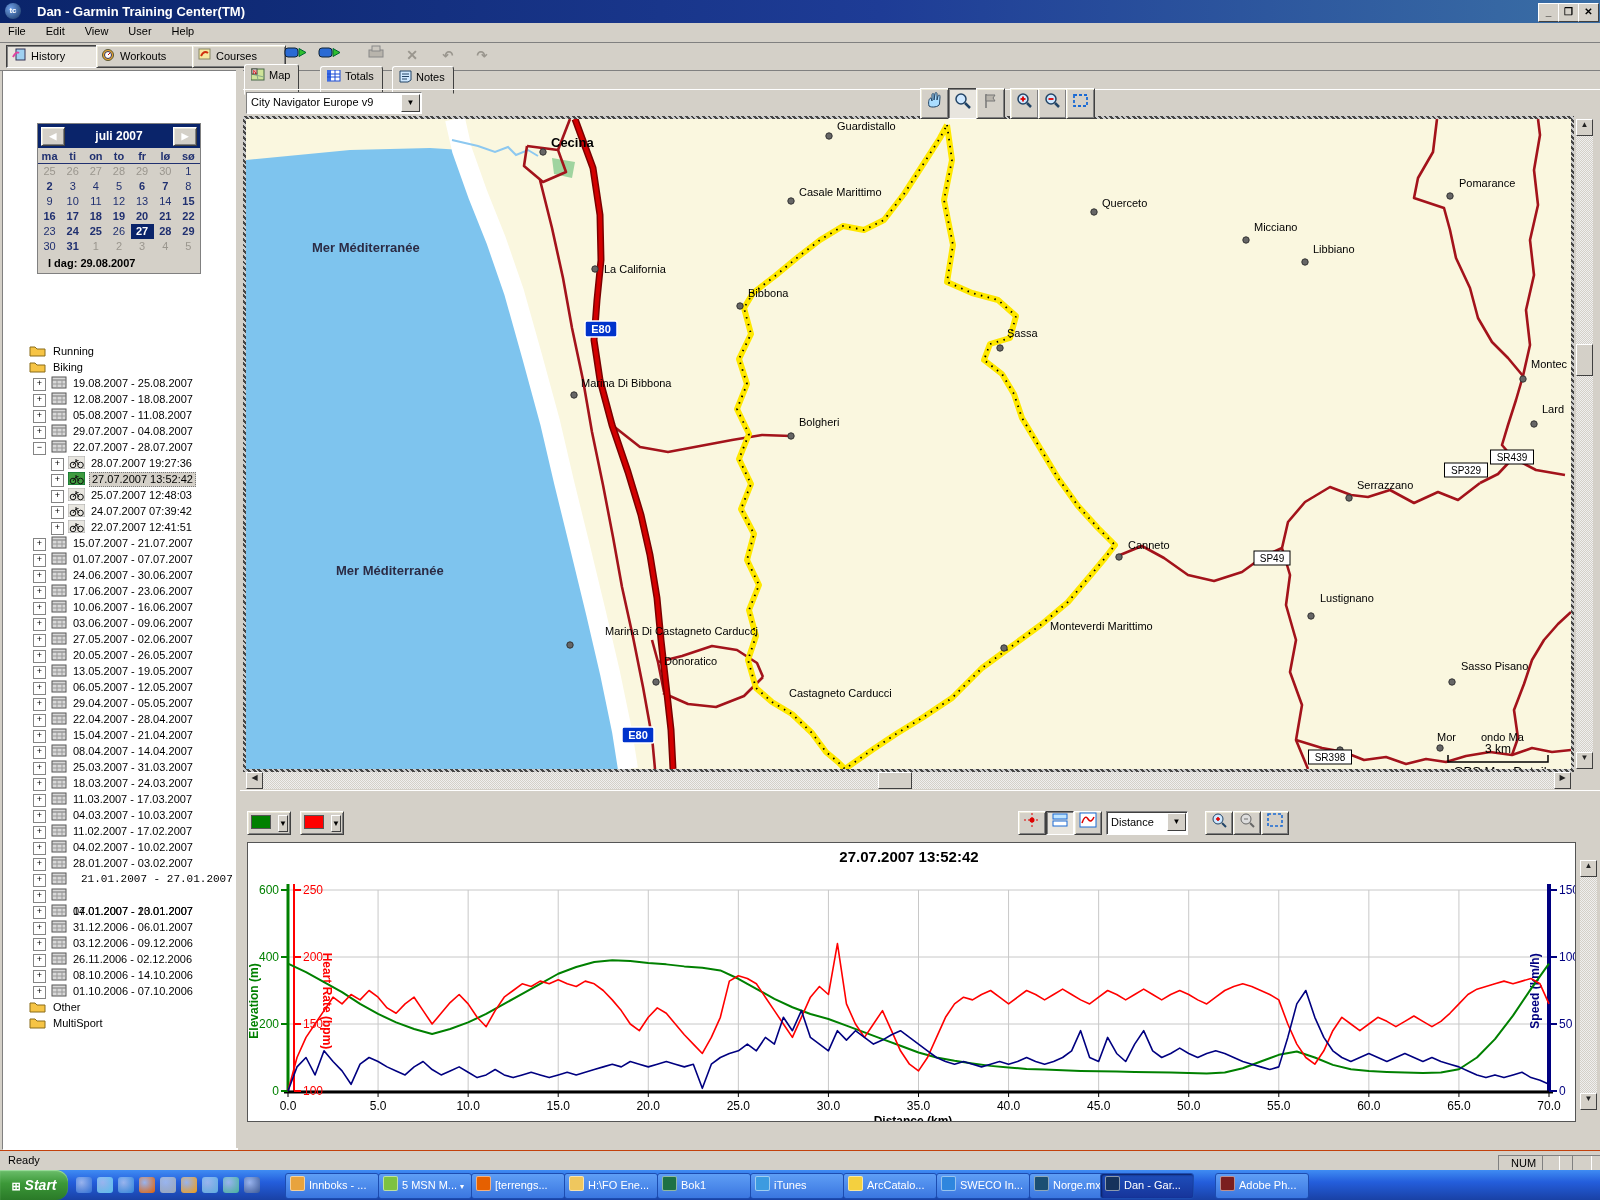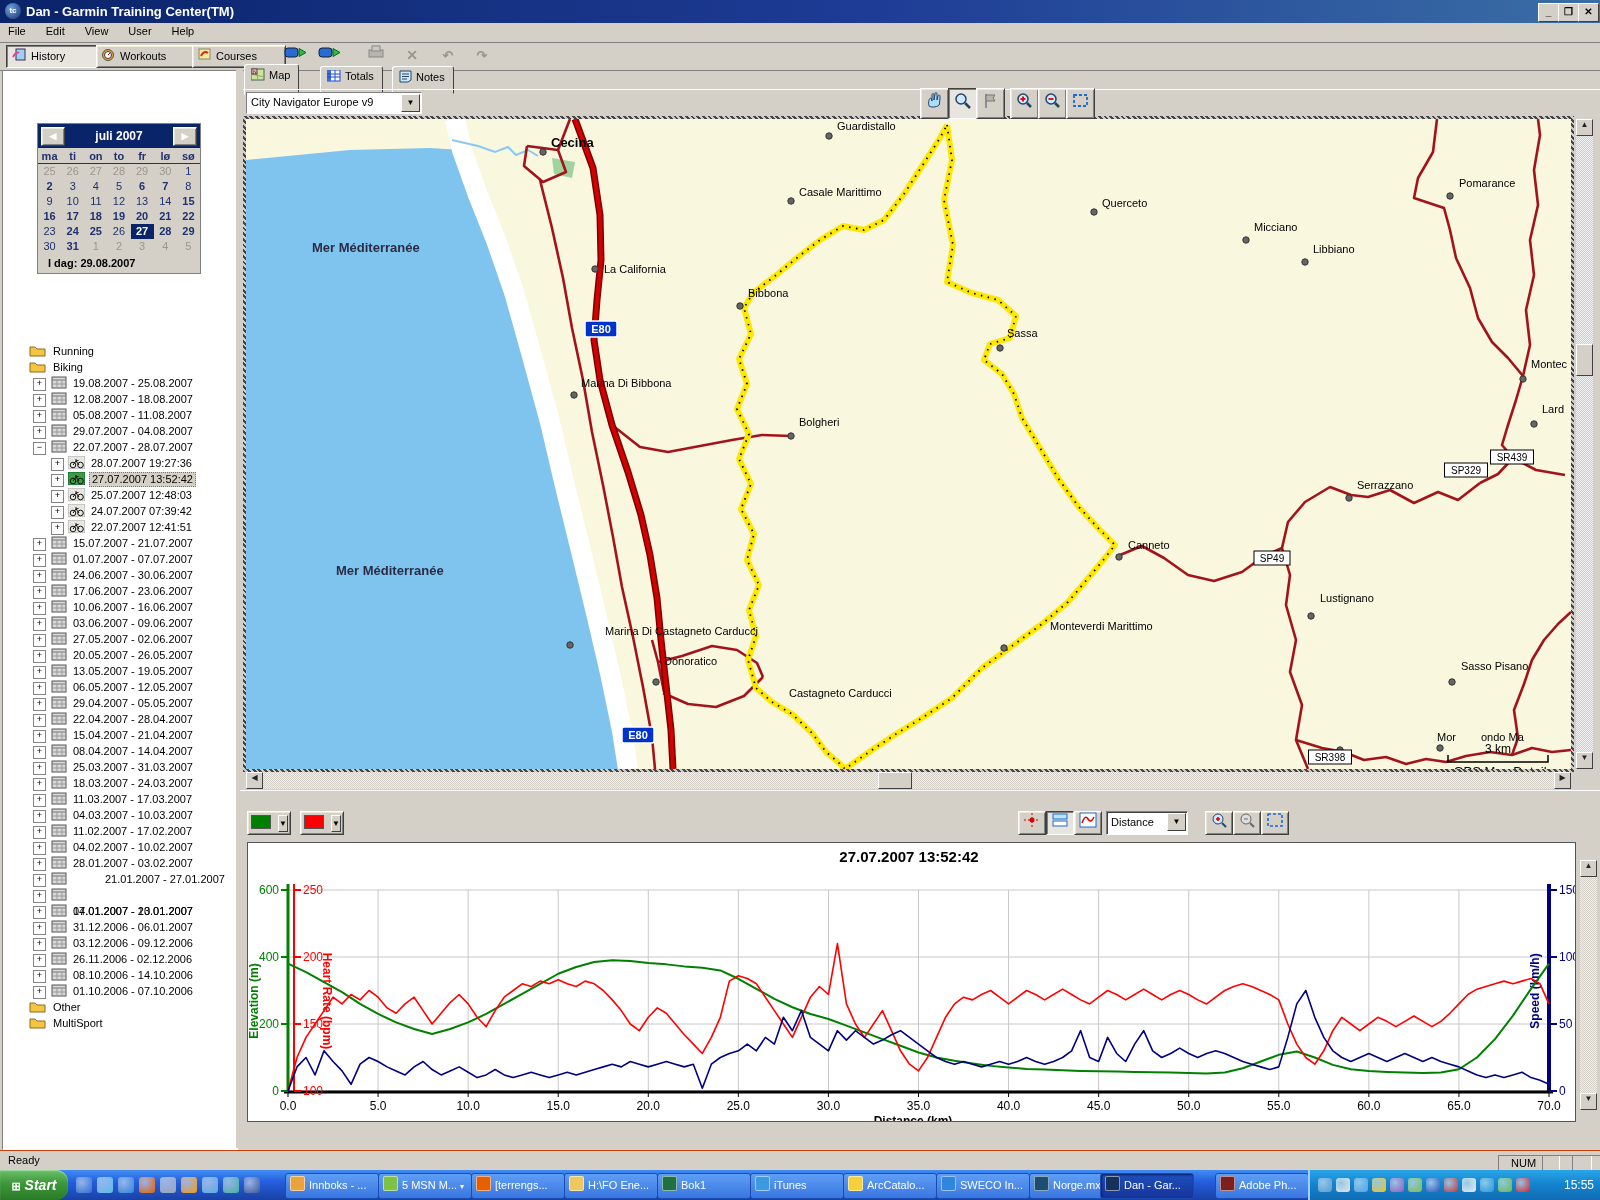--- a/index.html
+++ b/index.html
@@ -3,21 +3,21 @@
 <meta charset="utf-8">
 <style>
   html,body{margin:0;padding:0;width:1600px;height:1200px;overflow:hidden;
     background:#d4d0c8;font-family:"Liberation Sans",sans-serif;font-size:11px;color:#000;}
   .abs{position:absolute;}
   
   .raised{background:#d4d0c8;border:1px solid;border-color:#ffffff #404040 #404040 #ffffff;box-shadow:inset 1px 1px 0 #ece9d8, inset -1px -1px 0 #808080;}
   .sunken{background:#fff;border:1px solid;border-color:#808080 #ffffff #ffffff #808080;box-shadow:inset 1px 1px 0 #404040;}
   .pressed{background:#e8e5de;border:1px solid;border-color:#404040 #ffffff #ffffff #404040;box-shadow:inset 1px 1px 0 #808080;}
   #titlebar{left:0;top:0;width:1600px;height:23px;background:linear-gradient(90deg,#0a246a 0%,#1e3c96 55%,#3a6ea5 100%);color:#fff;font-weight:bold;font-size:13px;line-height:23px;}
-  #titlebar .ttl{position:absolute;left:26px;top:0;}
+  #titlebar .ttl{position:absolute;left:37px;top:0;}
   .tbtn{position:absolute;top:3px;width:19px;height:17px;background:#d4d0c8;border:1px solid;border-color:#fff #404040 #404040 #fff;color:#000;font-size:10px;text-align:center;line-height:15px;font-weight:bold;}
   #appicon{position:absolute;left:5px;top:3px;width:16px;height:16px;border-radius:8px;background:radial-gradient(circle at 35% 35%,#6fa0e8,#16325c);color:#fff;font-size:8px;line-height:16px;text-align:center;font-weight:bold;}
   #menubar{left:0;top:23px;width:1600px;height:19px;background:#d4d0c8;border-bottom:1px solid #808080;}
   .menuitem{display:inline-block;padding:2px 12px 0 8px;height:17px;}
   #toolbar{left:0;top:43px;width:1600px;height:27px;background:#d4d0c8;border-bottom:1px solid #808080;}
   .bigbtn{position:absolute;top:2px;height:21px;padding:0 8px 0 4px;line-height:21px;}
   .bigbtn .ic{display:inline-block;vertical-align:middle;margin-right:4px;}
   .iconbtn{position:absolute;top:2px;width:28px;height:21px;text-align:center;line-height:21px;}
   .gray{color:#9a968e;}
   #leftpanel{left:2px;top:70px;width:234px;height:1078px;background:#fff;border:1px solid;border-color:#808080 #fff #fff #808080;}
@@ -400,21 +400,21 @@
             <line x1="6" y1="4" x2="6" y2="12" stroke="#999"></line>
             <line x1="11" y1="4" x2="11" y2="12" stroke="#999"></line>
             <line x1="1" y1="8" x2="15" y2="8" stroke="#999"></line>
           </svg></span><span class="lbl" style="margin-left: 66px;">28.01.2007 - 03.02.2007</span></div>
       <div class="trow"><span class="pm" style="left: 28px;">+</span><span class="ticon" style="left: 46px;"><svg width="16" height="13">
             <rect x="1" y="1" width="14" height="11" fill="#d8d8d8" stroke="#555"></rect>
             <line x1="1" y1="4" x2="15" y2="4" stroke="#777"></line>
             <line x1="6" y1="4" x2="6" y2="12" stroke="#999"></line>
             <line x1="11" y1="4" x2="11" y2="12" stroke="#999"></line>
             <line x1="1" y1="8" x2="15" y2="8" stroke="#999"></line>
-          </svg></span><span class="lbl" style="margin-left: 98px;">21.01.2007 - 27.01.2007</span></div>
+          </svg></span><span class="lbl" style="margin-left: 74px; font-family: Liberation Mono, monospace;">21.01.2007 - 27.01.2007</span></div>
       <div class="trow"><span class="pm" style="left: 28px;">+</span><span class="ticon" style="left: 46px;"><svg width="16" height="13">
             <rect x="1" y="1" width="14" height="11" fill="#d8d8d8" stroke="#555"></rect>
             <line x1="1" y1="4" x2="15" y2="4" stroke="#777"></line>
             <line x1="6" y1="4" x2="6" y2="12" stroke="#999"></line>
             <line x1="11" y1="4" x2="11" y2="12" stroke="#999"></line>
             <line x1="1" y1="8" x2="15" y2="8" stroke="#999"></line>
           </svg></span><span class="lbl" style="margin-left: 66px; margin-top: 16px;">14.01.2007 - 20.01.2007</span></div>
       <div class="trow"><span class="pm" style="left: 28px;">+</span><span class="ticon" style="left: 46px;"><svg width="16" height="13">
             <rect x="1" y="1" width="14" height="11" fill="#d8d8d8" stroke="#555"></rect>
             <line x1="1" y1="4" x2="15" y2="4" stroke="#777"></line>
@@ -756,37 +756,20 @@
       <div class="task" style="left: 471px; width: 84px;"><span class="tic" style="background:#e66000"></span><span>[terrengs...</span></div>
       <div class="task" style="left: 564px; width: 84px;"><span class="tic" style="background:#efc75e"></span><span>H:\FO Ene...</span></div>
       <div class="task" style="left: 657px; width: 84px;"><span class="tic" style="background:#1e7145"></span><span>Bok1</span></div>
       <div class="task" style="left: 750px; width: 84px;"><span class="tic" style="background:#3c9be0"></span><span>iTunes</span></div>
       <div class="task" style="left: 843px; width: 84px;"><span class="tic" style="background:#f4d03f"></span><span>ArcCatalo...</span></div>
       <div class="task" style="left: 936px; width: 84px;"><span class="tic" style="background:#2e86de"></span><span>SWECO In...</span></div>
       <div class="task" style="left: 1029px; width: 84px;"><span class="tic" style="background:#1b4f72"></span><span>Norge.mx...</span></div>
       <div class="task active" style="left: 1100px; width: 84px;"><span class="tic" style="background:#16325c"></span><span>Dan - Gar...</span></div>
       <div class="task" style="left: 1215px; width: 84px;"><span class="tic" style="background:#7b1f1f"></span><span>Adobe Ph...</span></div>
     </div>
-  <div id="tray">
-    <div id="trayicons">
-        <div class="trayic" style="left: 8px; background: radial-gradient(circle at 35% 35%, rgba(255, 255, 255, 0.533), rgb(91, 155, 213));"></div>
-        <div class="trayic" style="left: 26px; background: radial-gradient(circle at 35% 35%, rgba(255, 255, 255, 0.533), rgb(232, 232, 232));"></div>
-        <div class="trayic" style="left: 44px; background: radial-gradient(circle at 35% 35%, rgba(255, 255, 255, 0.533), rgb(74, 163, 232));"></div>
-        <div class="trayic" style="left: 62px; background: radial-gradient(circle at 35% 35%, rgba(255, 255, 255, 0.533), rgb(245, 197, 24));"></div>
-        <div class="trayic" style="left: 80px; background: radial-gradient(circle at 35% 35%, rgba(255, 255, 255, 0.533), rgb(155, 89, 182));"></div>
-        <div class="trayic" style="left: 98px; background: radial-gradient(circle at 35% 35%, rgba(255, 255, 255, 0.533), rgb(122, 193, 67));"></div>
-        <div class="trayic" style="left: 116px; background: radial-gradient(circle at 35% 35%, rgba(255, 255, 255, 0.533), rgb(51, 85, 187));"></div>
-        <div class="trayic" style="left: 134px; background: radial-gradient(circle at 35% 35%, rgba(255, 255, 255, 0.533), rgb(204, 51, 51));"></div>
-        <div class="trayic" style="left: 152px; background: radial-gradient(circle at 35% 35%, rgba(255, 255, 255, 0.533), rgb(238, 238, 238));"></div>
-        <div class="trayic" style="left: 170px; background: radial-gradient(circle at 35% 35%, rgba(255, 255, 255, 0.533), rgb(34, 153, 221));"></div>
-        <div class="trayic" style="left: 188px; background: radial-gradient(circle at 35% 35%, rgba(255, 255, 255, 0.533), rgb(102, 187, 68));"></div>
-        <div class="trayic" style="left: 206px; background: radial-gradient(circle at 35% 35%, rgba(255, 255, 255, 0.533), rgb(221, 34, 34));"></div>
-      </div>
-    <div id="clock">15:55</div>
-  </div>
 </div>
 
 <div class="mtbtn raised" style="left: 920px; text-align: center; padding-top: 3px;"><span><svg width="19" height="18">
         <path d="M4 14 c-1-4 0-8 2-8 l1 3 0-6 c0-2 2-2 2 0 l0 5 1-6 c0-2 2-2 2 0 l0 6 1-4 c1-2 2-1 2 1 l-.5 7 c-.5 3-8 4-10.5 2z" fill="#aaddff" stroke="#246"></path>
       </svg></span></div>
 <div class="mtbtn pressed" style="left: 948px; text-align: center; padding-top: 3px;"><span><svg width="19" height="18">
         <circle cx="8" cy="7" r="5" fill="#cfe8ff" stroke="#246" stroke-width="1.5"></circle>
         <line x1="12" y1="11" x2="17" y2="16" stroke="#246" stroke-width="2.5"></line>
       </svg></span></div>
 <div class="mtbtn raised" style="left: 976px; text-align: center; padding-top: 3px;"><span><svg width="19" height="18">

